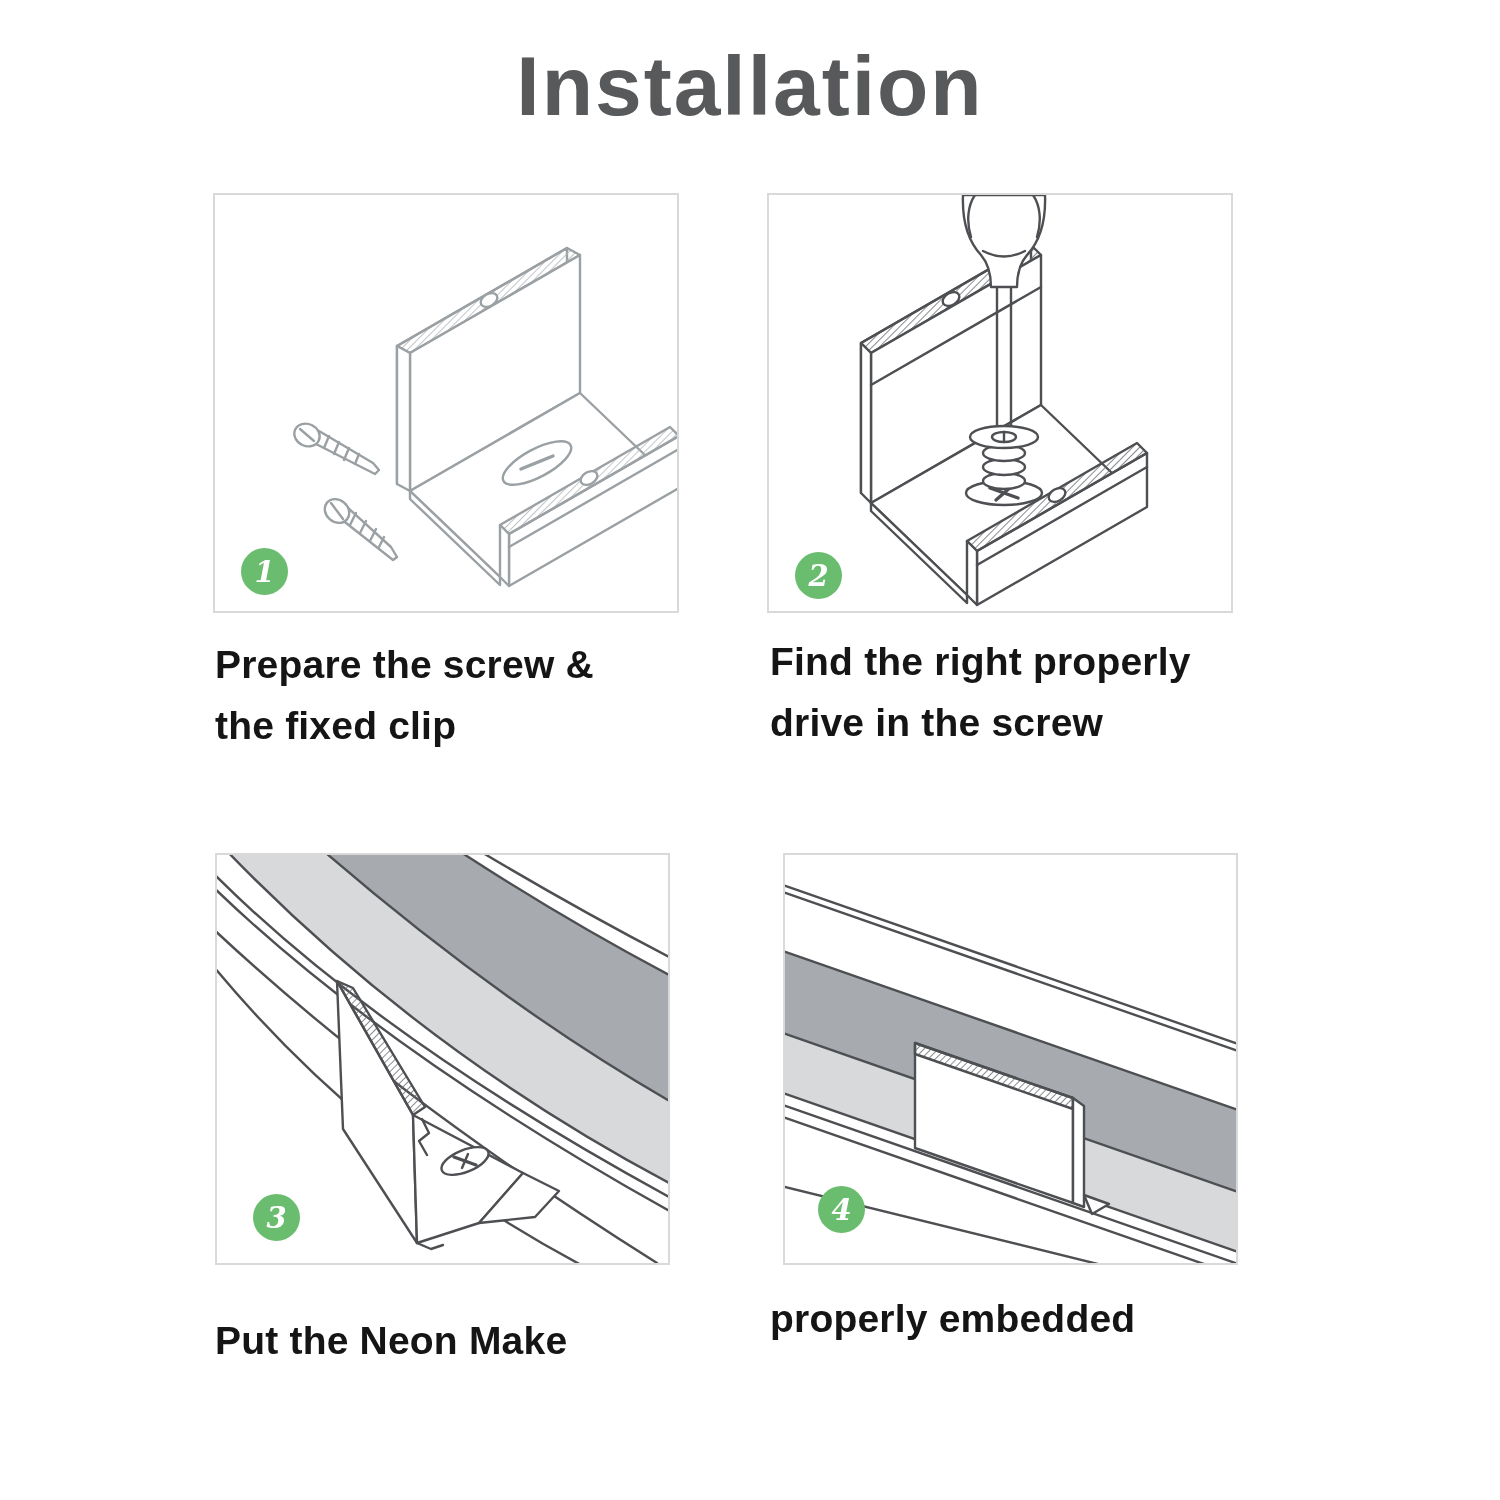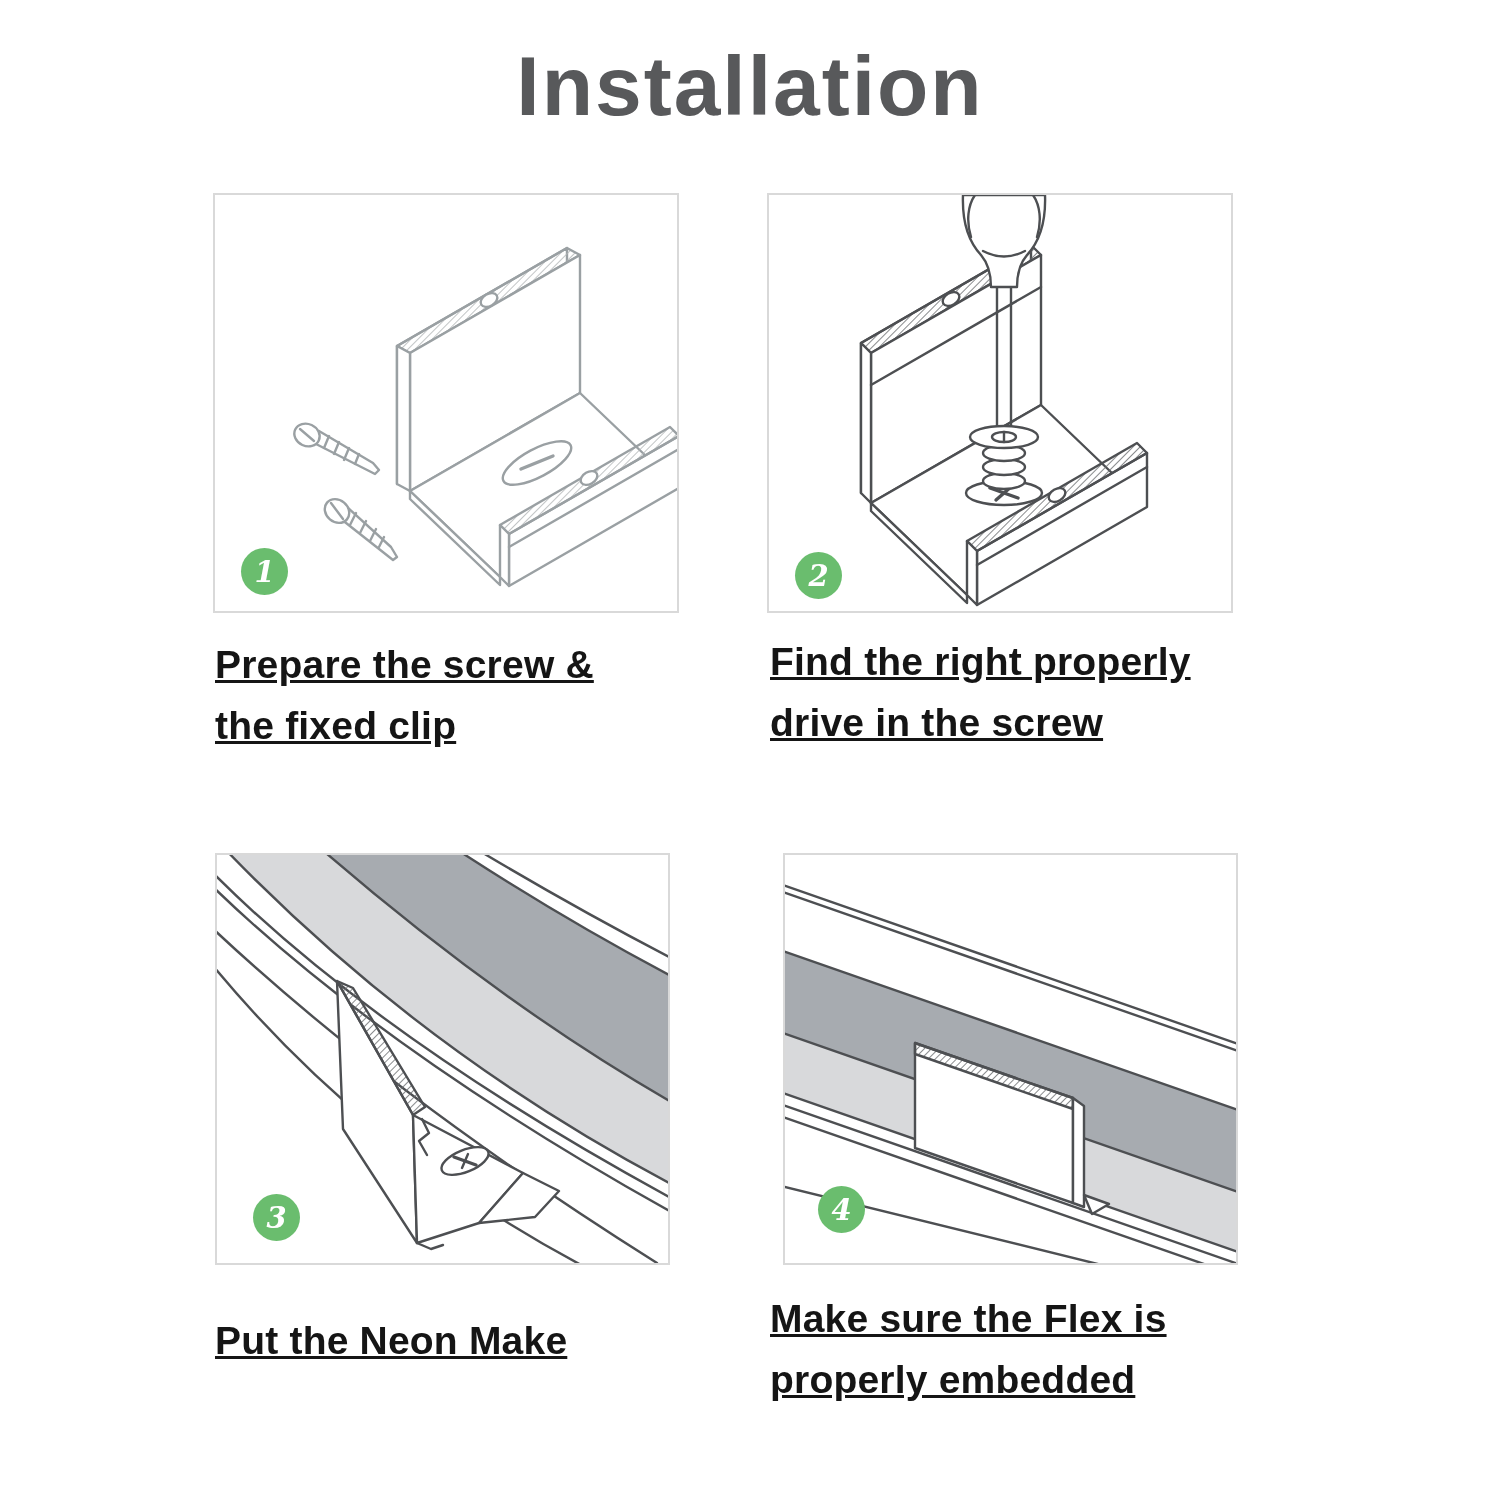--- a/index.html
+++ b/index.html
@@ -20,21 +20,21 @@
   .badge--1{left:26px;bottom:16px;}
   .badge--2{left:26px;bottom:12px;}
   .badge--3{left:36px;bottom:22px;}
   .badge--4{left:33px;bottom:30px;}
   .caption{position:absolute;color:var(--caption-color,#151515);
            font-size:39px;font-weight:600;line-height:61px;letter-spacing:.2px;}
   .cap-1{left:215px;top:634px;}
   .cap-2{left:770px;top:631px;}
   .cap-3{left:215px;top:1310px;}
   .cap-4{left:770px;top:1288px;}
-  .cap-line{display:block;text-decoration:underline;}
+  .cap-line{display:block;}
   
   .s{stroke:var(--line-dark,#4d4f52);stroke-width:2.4;stroke-linejoin:round;stroke-linecap:round;fill:none;}
   .p1 .s{stroke:var(--line-light,#9aa0a3);}
   .wf{fill:#ffffff;}
   .bd{fill:var(--flex-dark,#a7abb0);stroke:none;}
   .bl{fill:var(--flex-light,#d8d9db);stroke:none;}
   .ln{fill:none;}
   .thick{stroke-width:3.4;}
 </style>
 </head>
@@ -214,17 +214,16 @@
     <span class="cap-line">the fixed clip</span>
   </div>
   <div class="caption cap-2">
     <span class="cap-line">Find the right properly</span>
     <span class="cap-line">drive in the screw</span>
   </div>
   <div class="caption cap-3">
     <span class="cap-line">Put the Neon Make</span>
   </div>
   <div class="caption cap-4">
-    <span class="cap-line">Make sure the Flex is</span>
     <span class="cap-line">properly embedded</span>
   </div>
 
 </div>
 
 </body></html>

